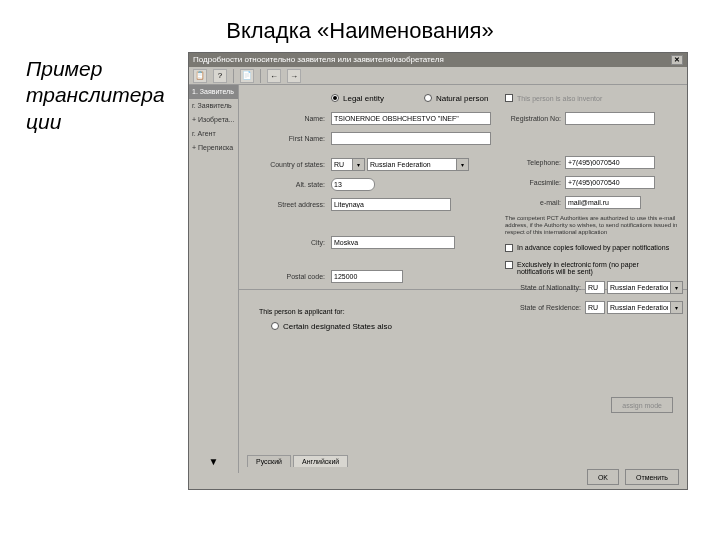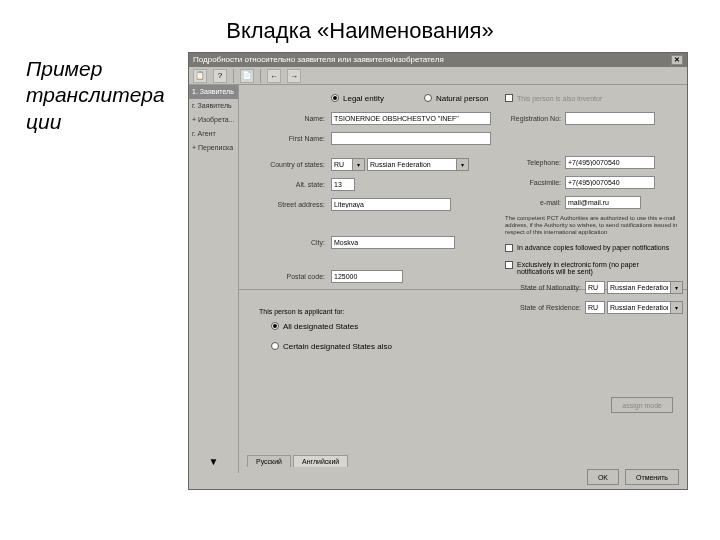--- a/index.html
+++ b/index.html
@@ -92,21 +92,21 @@
 
         <div class="row">
           <span class="lbl">Country of states:</span>
           <input type="text" style="width: 22px;" value="RU">
           <span class="dropdown-arrow">▾</span>
           <input type="text" style="width: 90px; margin-left: 2px;" value="Russian Federation">
           <span class="dropdown-arrow">▾</span>
         </div>
         <div class="row">
           <span class="lbl">Alt. state:</span>
-          <input type="text" style="width: 24px;" value="13">
+          <input type="text" style="width: 44px; border-radius: 6px;" value="13">
         </div>
         <div class="row">
           <span class="lbl">Street address:</span>
           <input type="text" style="width: 120px;" value="Liteynaya">
         </div>
         <div style="height:18px"></div>
         <div class="row">
           <span class="lbl">City:</span>
           <input type="text" style="width: 124px;" value="Moskva">
         </div>
@@ -159,24 +159,20 @@
             <input type="text" style="width: 64px; margin-left: 2px;" value="Russian Federation">
             <span class="dropdown-arrow">▾</span>
           </div>
         </div>
 
         <div class="group-divider"></div>
 
         <div class="section-bottom">
           <div style="font-size:7px;margin:2px 0 4px 12px">This person is applicant for:</div>
           <div class="row" style="margin-left:24px">
-            <span class="radio checked"></span>
-            <span style="margin-left:4px">All designated States</span>
-          </div>
-          <div class="row" style="margin-left:24px">
             <span class="radio"></span>
             <span style="margin-left:4px">Certain designated States also</span>
           </div>
           <div style="position:absolute;right:14px;bottom:60px">
             <span class="btn" style="color:#888">assign mode</span>
           </div>
         </div>
       </div>
     </div>
 

